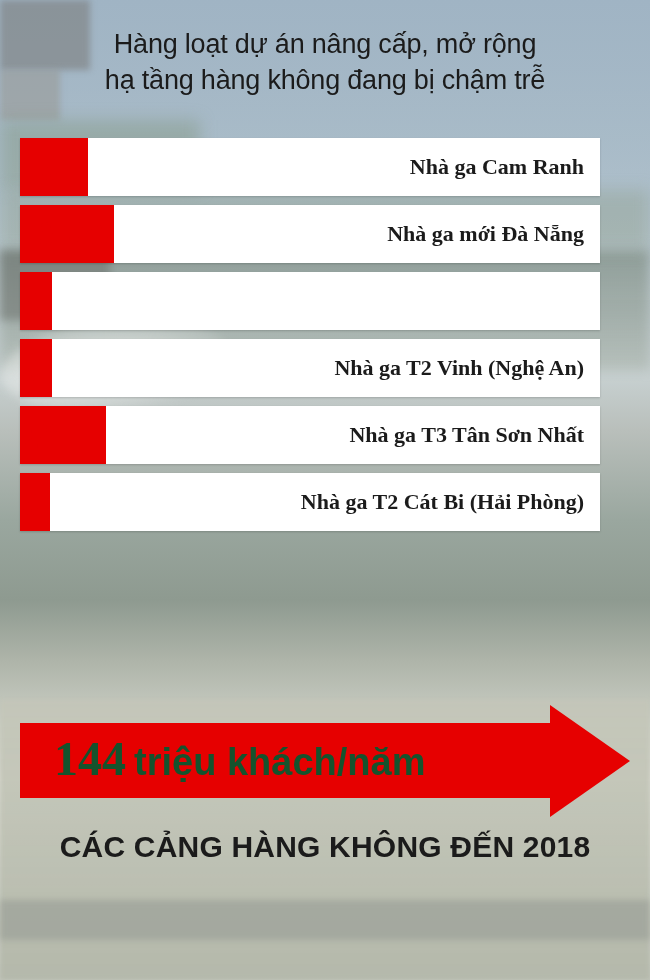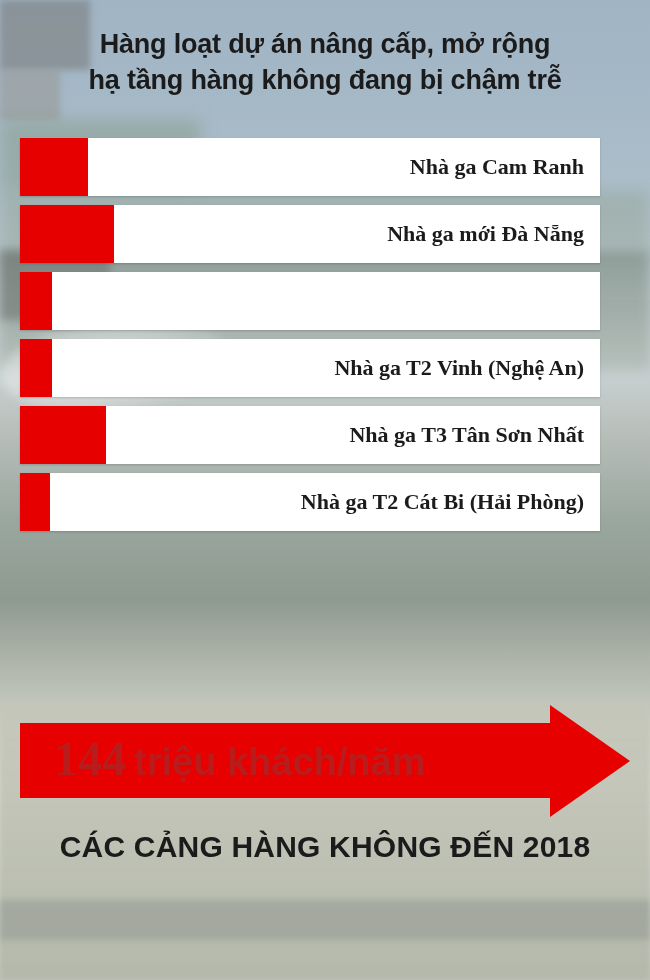--- a/index.html
+++ b/index.html
@@ -52,21 +52,21 @@
 
   .headline {
     position: absolute;
     top: 26px;
     left: 0;
     width: 650px;
     text-align: center;
     color: #1b1b1b;
     font-size: 27px;
     line-height: 36px;
-    font-weight: 700;
+    font-weight: 400;
     letter-spacing: -0.2px;
   }
   .headline .l2 { display: block; }
 
   .rows {
     position: absolute;
     top: 138px;
     left: 20px;
     width: 580px;
   }
@@ -131,21 +131,21 @@
     width: 0;
     height: 0;
     border-top: 56px solid transparent;
     border-bottom: 56px solid transparent;
     border-left: 80px solid #e60000;
   }
   .total-text {
     position: absolute;
     left: 34px;
     top: 30px;
-    color: #b91c1c;
+    color: #14532d;
     white-space: nowrap;
   }
   .total-text .num {
     font-family: "Liberation Serif", serif;
     font-weight: 700;
     font-size: 48px;
     line-height: 1;
     vertical-align: baseline;
   }
   .total-text .unit {

